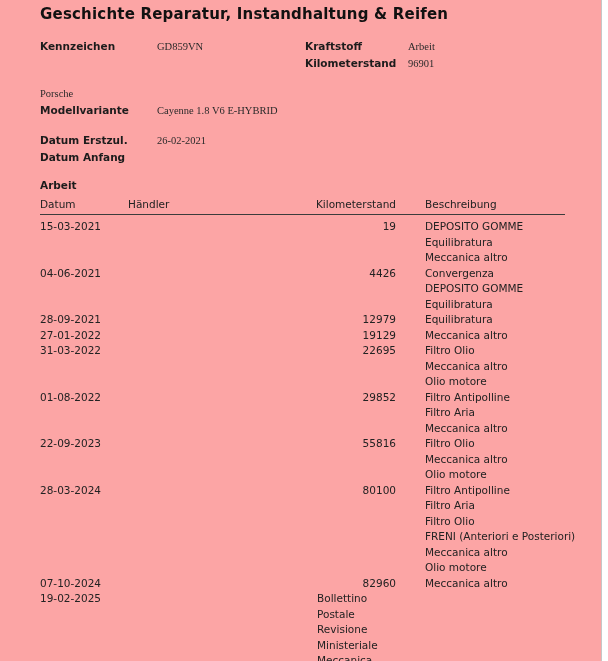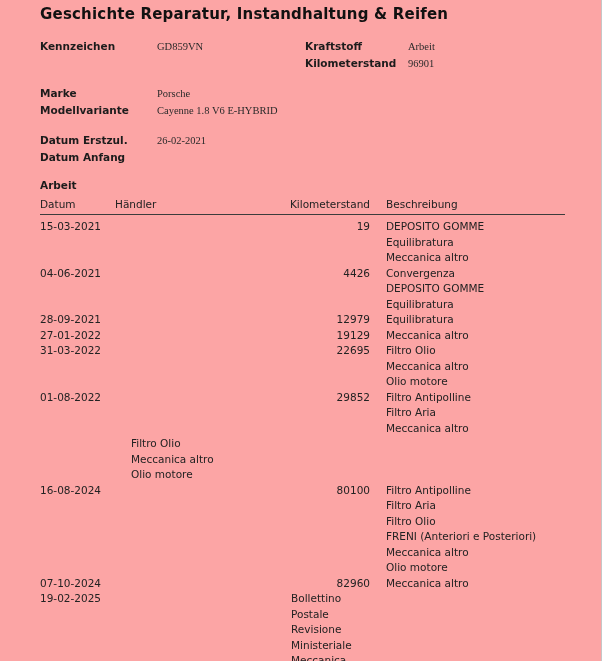--- a/index.html
+++ b/index.html
@@ -62,21 +62,21 @@
   
   .section-heading {
     font-weight: bold;
     font-size: 10.5px;
     margin-top: 6px;
     margin-bottom: 6px;
   }
   .thead, .trow {
     display: grid;
     grid-template-columns: 75px 160px 95px 187px;
-    column-gap: 0;
+    column-gap: 13px;
     width: 525px;
   }
   .thead {
     border-bottom: 1px solid #3c3c3c;
     padding-bottom: 3px;
   }
   .th {
     font-size: 10.5px;
     line-height: 14px;
     color: #222222;
@@ -119,21 +119,20 @@
         </div>
         <div class="info-row">
           <span class="info-label">Kilometerstand</span>
           <span class="info-value">96901</span>
         </div>
       </div>
     </div>
 
     <div class="info-block">
       <div class="info-row">
-        <span class="info-label">Marke</span>
         <span class="info-value">Porsche</span>
       </div>
       <div class="info-row">
         <span class="info-label">Modellvariante</span>
         <span class="info-value">Cayenne 1.8 V6 E-HYBRID</span>
       </div>
     </div>
 
     <div class="info-block">
       <div class="info-row">
@@ -205,29 +204,31 @@
             <div class="c-datum">01-08-2022</div>
             <div class="c-haendler"></div>
             <div class="c-km">29852</div>
             <div class="c-beschr">
               <div class="beschr-item">Filtro Antipolline</div>
               <div class="beschr-item">Filtro Aria</div>
               <div class="beschr-item">Meccanica altro</div>
             </div>
           </div>
           <div class="trow">
-            <div class="c-haendler"></div>
+            <div class="c-datum">22-09-2023</div>
+            <div class="c-haendler"></div>
+            <div class="c-km">55816</div>
             <div class="c-beschr">
               <div class="beschr-item">Filtro Olio</div>
               <div class="beschr-item">Meccanica altro</div>
               <div class="beschr-item">Olio motore</div>
             </div>
           </div>
           <div class="trow">
-            <div class="c-datum">16-08-2024</div>
+            <div class="c-datum">28-03-2024</div>
             <div class="c-haendler"></div>
             <div class="c-km">80100</div>
             <div class="c-beschr">
               <div class="beschr-item">Filtro Antipolline</div>
               <div class="beschr-item">Filtro Aria</div>
               <div class="beschr-item">Filtro Olio</div>
               <div class="beschr-item">FRENI (Anteriori e Posteriori)</div>
               <div class="beschr-item">Meccanica altro</div>
               <div class="beschr-item">Olio motore</div>
             </div>

